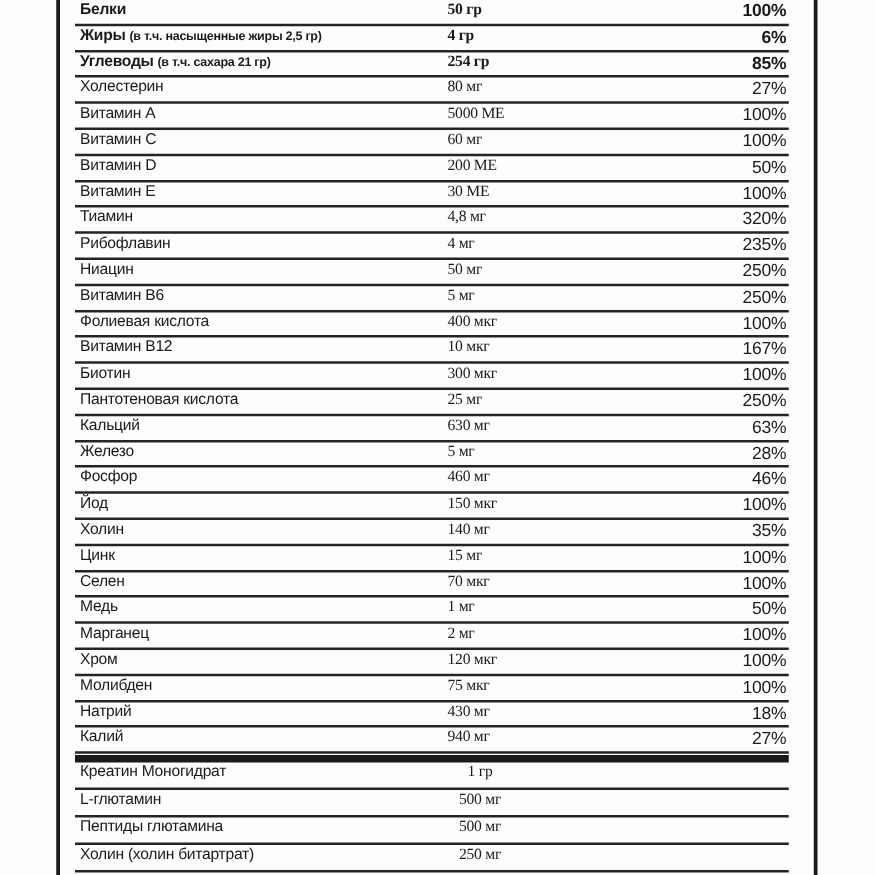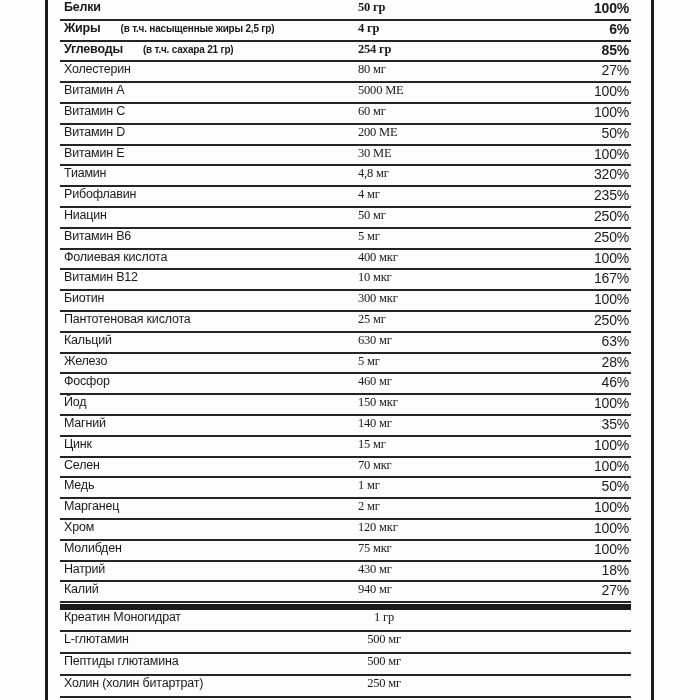--- a/index.html
+++ b/index.html
@@ -24,21 +24,21 @@
   .row{
     display:flex;align-items:flex-start;
     height:20.8px;box-sizing:border-box;
     border-bottom:2px solid var(--line,#242424);
     white-space:nowrap;
   }
   .row .name{width:294px;font-size:12.5px;padding-left:4px;letter-spacing:-0.2px;overflow:hidden;}
   .row .amount{width:160px;font-size:12.5px;letter-spacing:-0.2px;font-family:Liberation Serif, serif;}
   .row .percent{flex:1;text-align:right;font-size:14px;letter-spacing:-0.2px;padding-right:2px;}
   .row.bold .name, .row.bold .amount, .row.bold .percent{font-weight:700;}
-  .note{font-size:10px;font-weight:700;margin-left:20px;}
+  .note{font-size:10px;font-weight:700;margin-left:3px;}
   .divider{height:6px;background:var(--ink,#111);margin-top:1px;}
   .extras .row{height:22px;}
   .extras .row .name{width:240px;}
   .extras .row .amount{width:160px;text-align:center;}
 </style>
 </head>
 <body>
 
 <div class="page" style="--bg: #fdfdfd; --ink: #1a1a1a; --line: #242424;">
   <div class="vline left"></div>
@@ -203,21 +203,21 @@
   <div class="row">
     <span class="cell name">
       <span>Йод</span><span class="note"></span>
     </span>
     <span class="cell amount">150 мкг</span>
     <span class="cell percent">100%</span>
   </div>
 
   <div class="row">
     <span class="cell name">
-      <span>Магний</span><span class="note"></span>
+      <span>Холин</span><span class="note"></span>
     </span>
     <span class="cell amount">140 мг</span>
     <span class="cell percent">35%</span>
   </div>
 
   <div class="row">
     <span class="cell name">
       <span>Цинк</span><span class="note"></span>
     </span>
     <span class="cell amount">15 мг</span>

